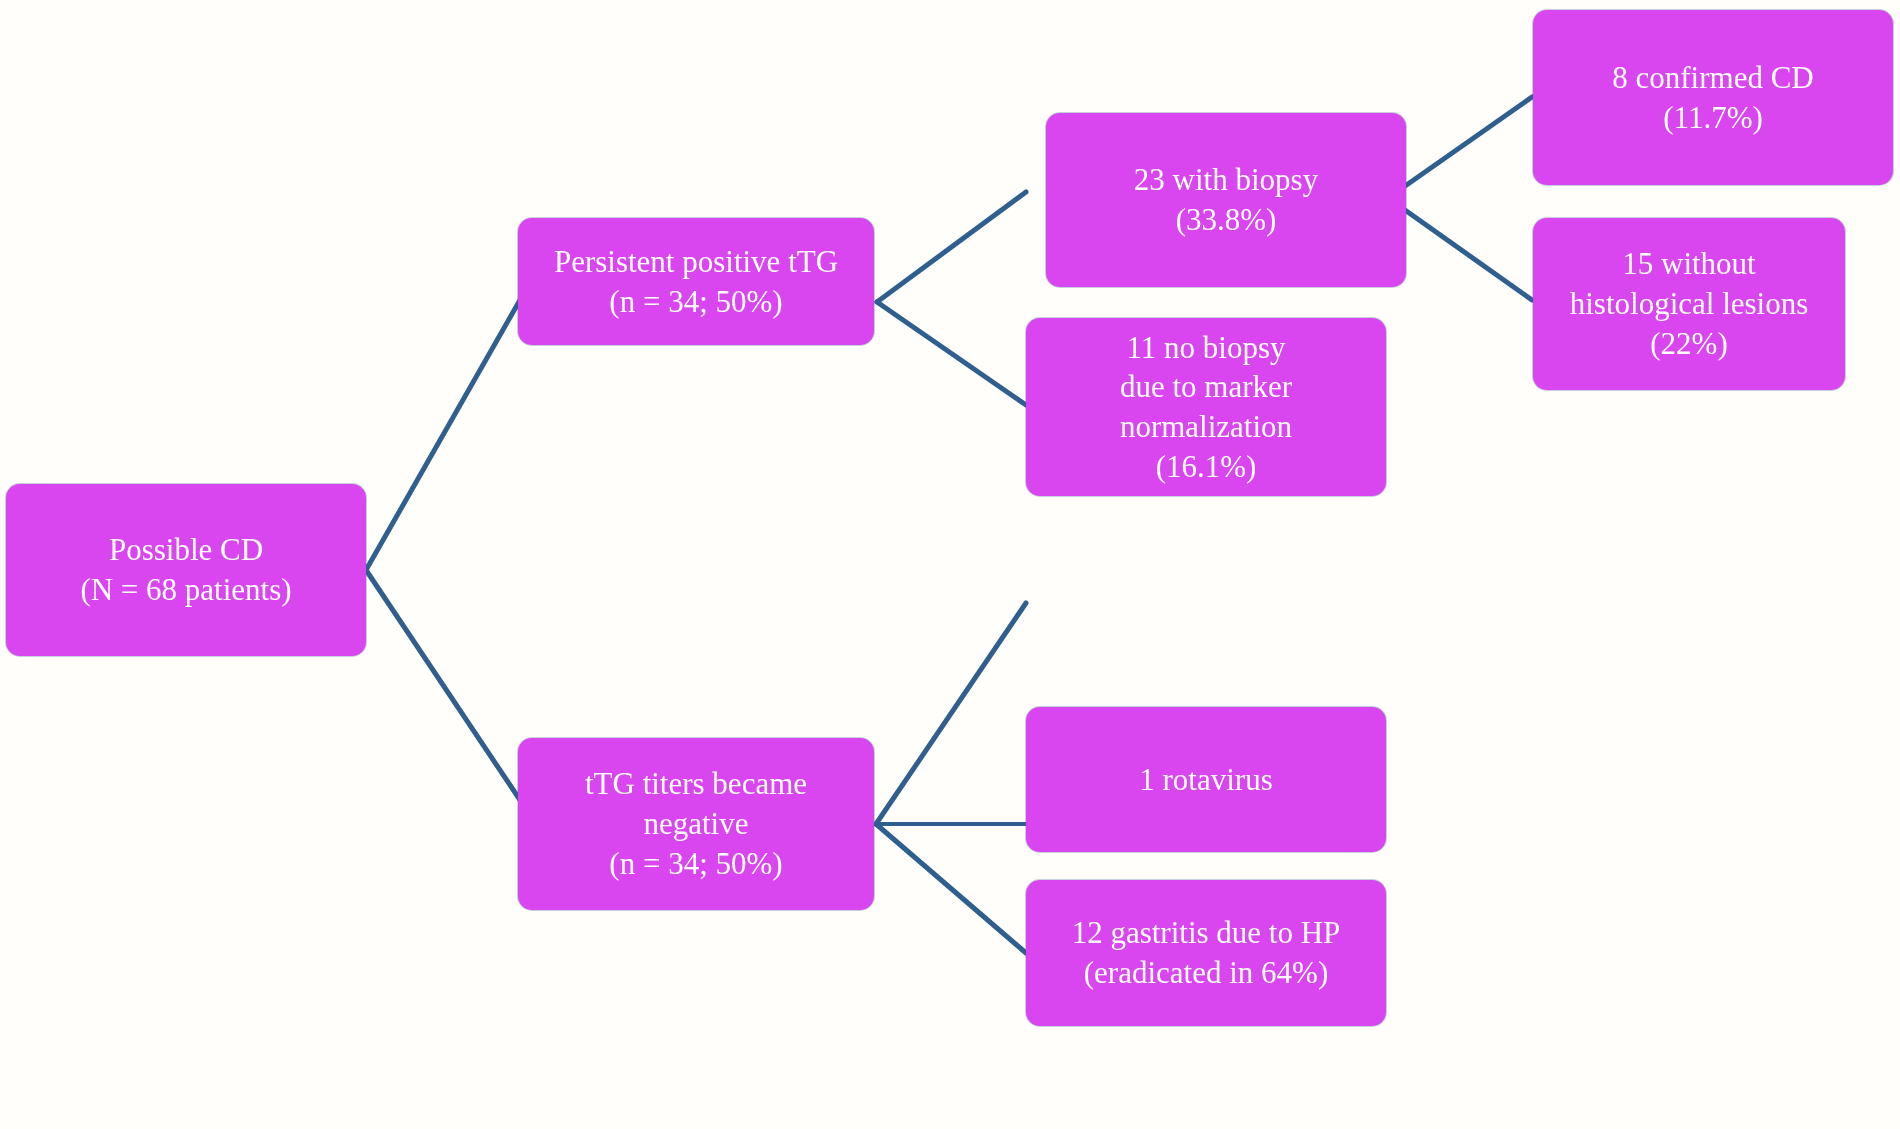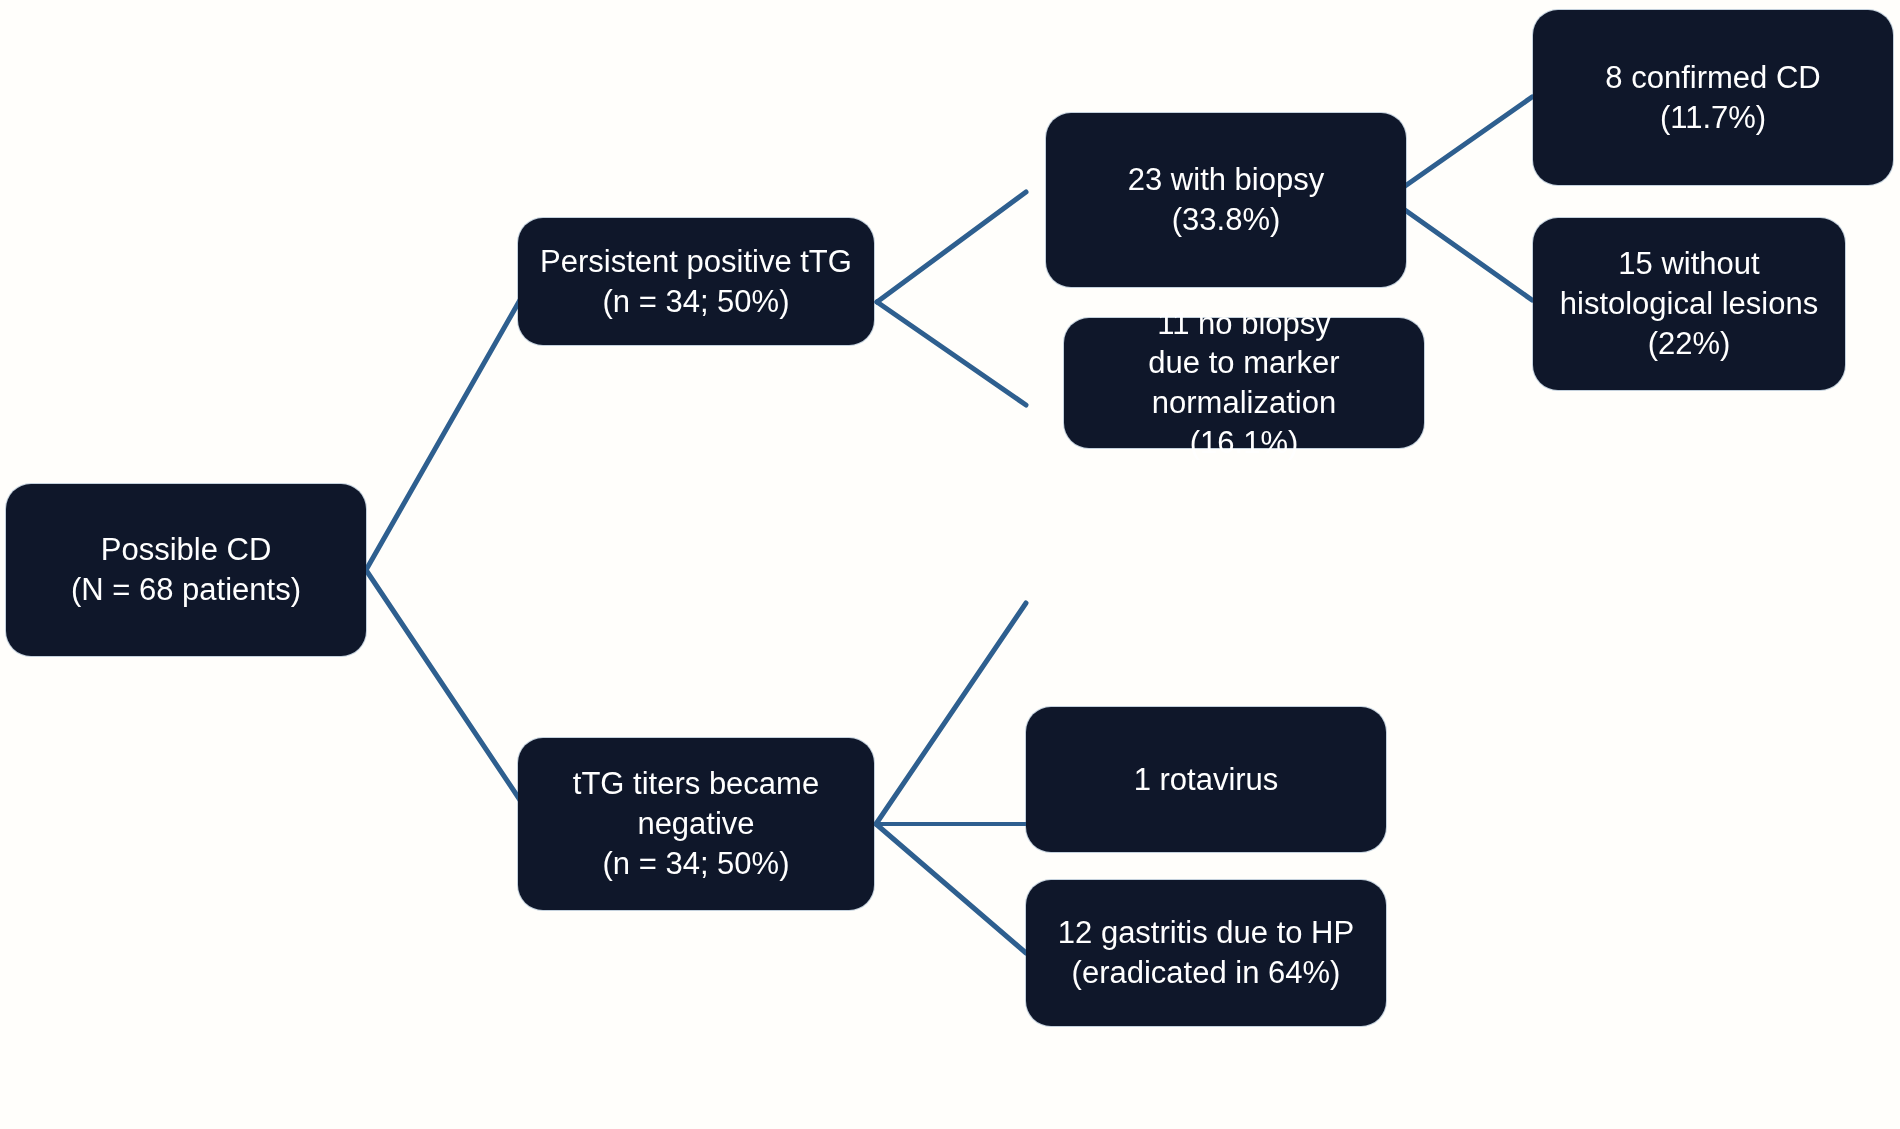--- a/index.html
+++ b/index.html
@@ -20,30 +20,30 @@
   #connector-layer {
     position: absolute;
     left: 0;
     top: 0;
     width: 1900px;
     height: 1129px;
   }
   .node {
     position: absolute;
     box-sizing: border-box;
-    background: #0f172a;
-    border-radius: 25px;
+    background: #d946ef;
+    border-radius: 14px;
     display: flex;
     align-items: center;
     justify-content: center;
     text-align: center;
     color: #ffffff;
     font-size: 31px;
     line-height: 1.28;
-    font-family: Liberation Sans, sans-serif;
+    font-family: Liberation Serif, serif;
     padding: 4px 10px;
     box-shadow: 0 0 0 1px rgba(44,95,145,0.28);
   }
   .node .lines {
     width: 100%;
     white-space: pre-line;
   }
   .node .italic {
     font-style: italic;
   }
@@ -85,21 +85,21 @@
     <span class="lines">tTG titers became
 negative
 (n = 34; 50%)</span>
   </div>
 
   <div class="node" style="left:1026px; top:113px; width:360px; height:174px;margin-left:20px;">
     <span class="lines">23 with biopsy
 (33.8%)</span>
   </div>
 
-  <div class="node" style="left:1026px; top:318px; width:360px; height:130px;margin-left:38px;">
+  <div class="node" style="left:1026px; top:318px; width:360px; height:178px;">
     <span class="lines">11 no biopsy
 due to marker
 normalization
 (16.1%)</span>
   </div>
 
   <div class="node" style="left:1533px; top:10px; width:360px; height:175px;">
     <span class="lines">8 confirmed CD
 (11.7%)</span>
   </div>

